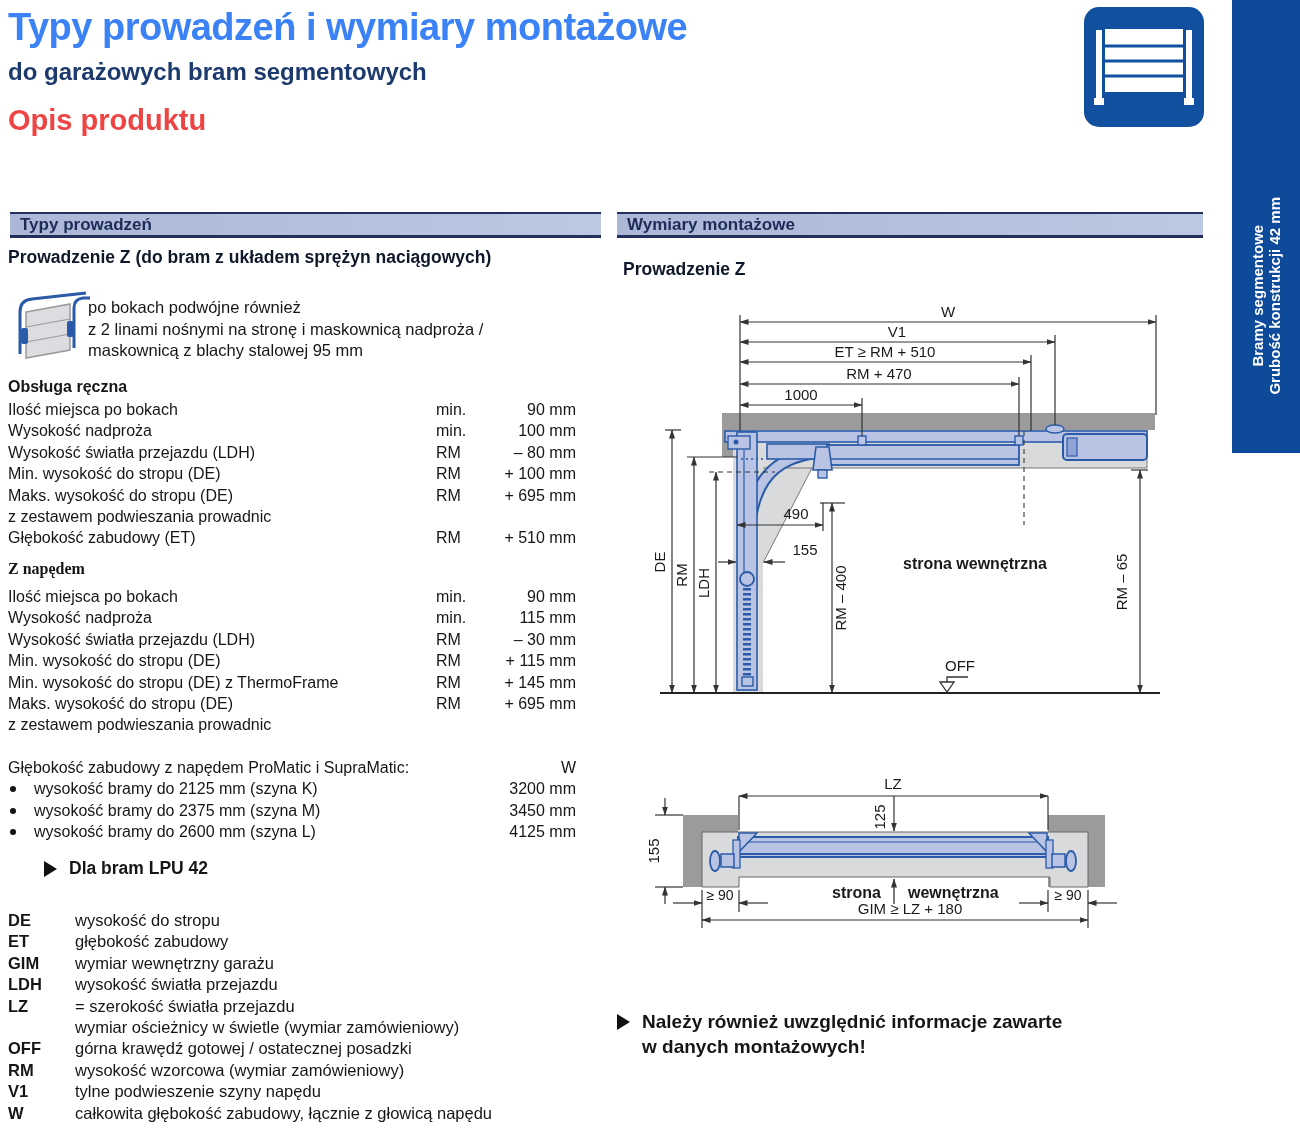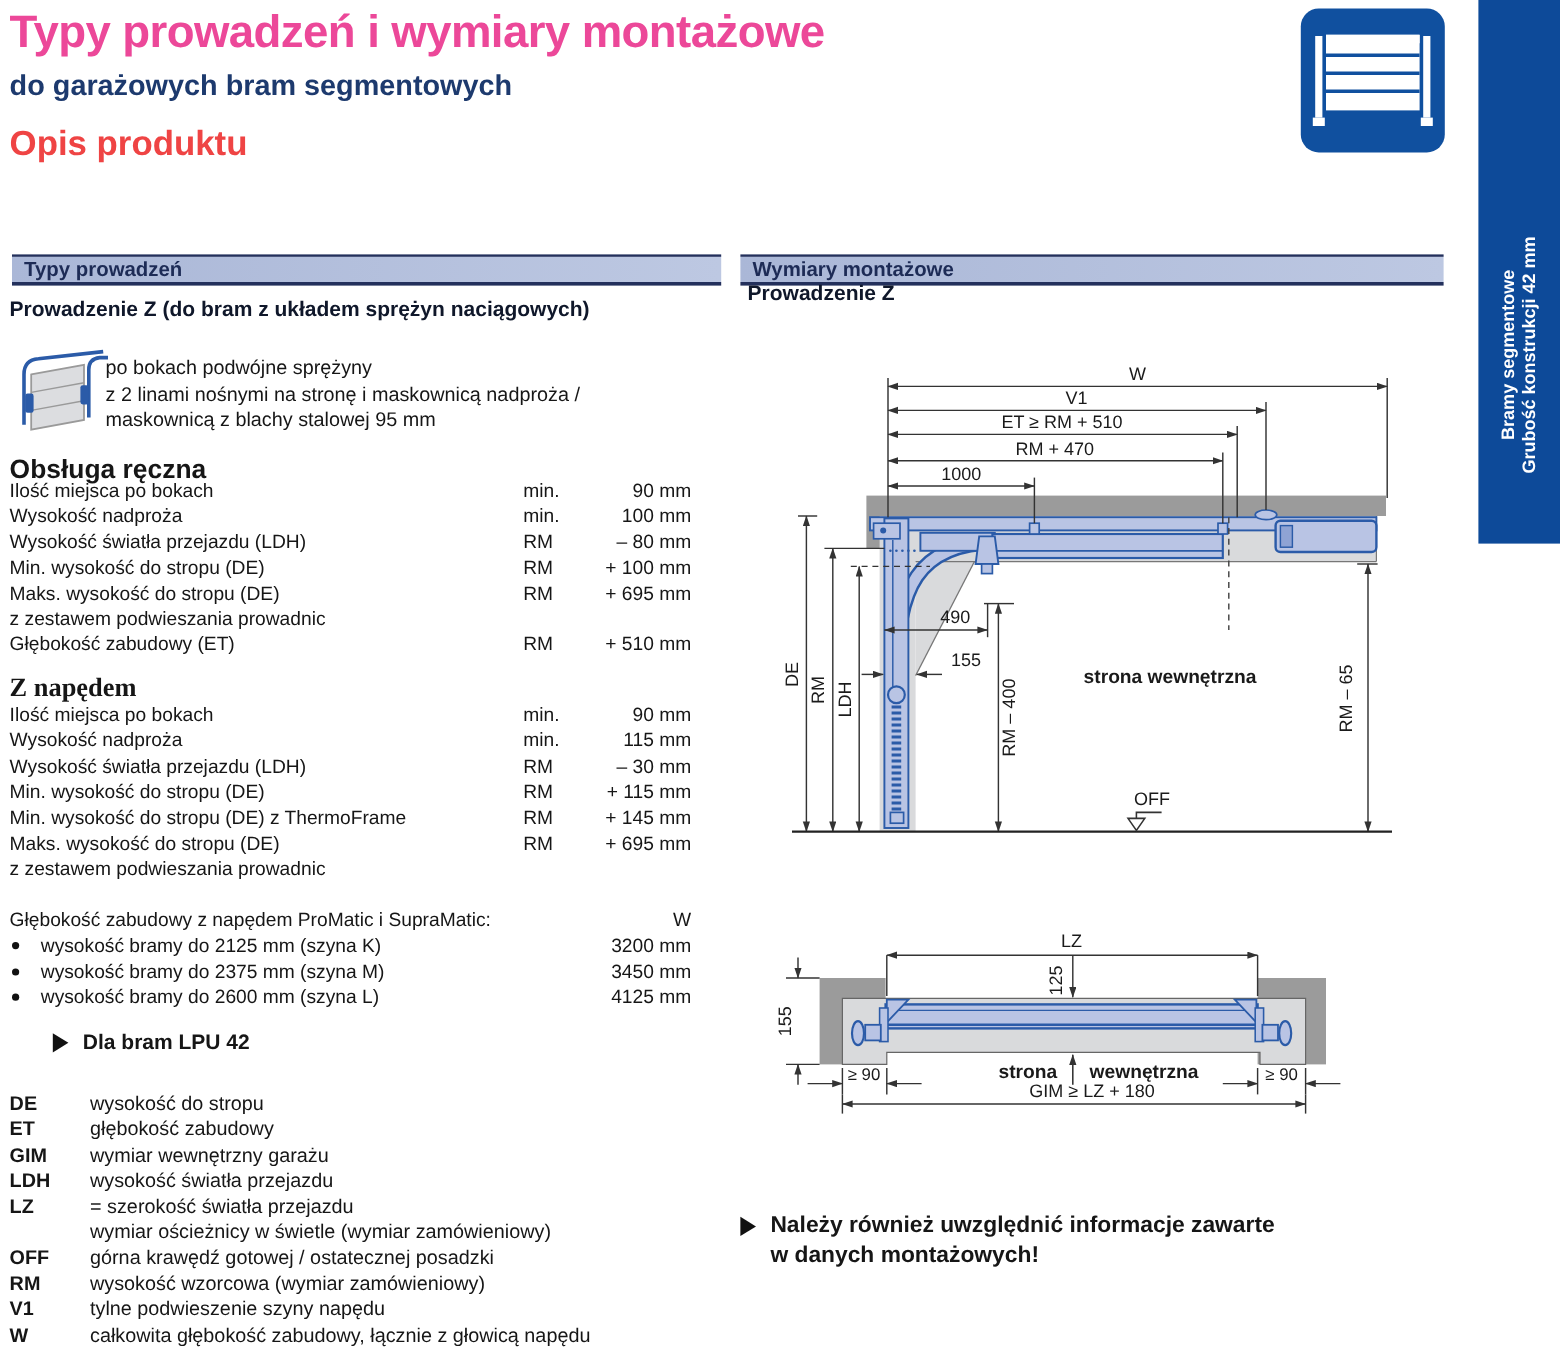--- a/index.html
+++ b/index.html
@@ -1,36 +1,36 @@
 <!DOCTYPE html>
 <html><head>
 <meta charset="utf-8">
 <style>
   html,body{margin:0;padding:0;background:#fff;}
   #canvas{position:relative;width:1300px;height:1130px;background:#fff;overflow:hidden;
           font-family:"Liberation Sans", sans-serif;color:#161616;}
   .abs{position:absolute;}
   
-  .h1{left:8px;top:6px;font-size:38px;font-weight:bold;color:#ec4899;letter-spacing:-0.5px;}
+  .h1{left:8px;top:6px;font-size:38px;font-weight:bold;color:#3b82f6;letter-spacing:-0.5px;}
   .h2{left:8px;top:58px;font-size:24px;font-weight:bold;color:#1d3a6e;}
   .h3{left:8px;top:104px;font-size:29px;font-weight:bold;color:#ef4444;}
   
   .bar{height:21px;background:linear-gradient(to right,#aab7d7,#bdc8e2);
        border-top:2px solid #23305c;border-bottom:3px solid #23305c;
        font-size:17px;font-weight:bold;color:#1d2b56;padding-left:10px;line-height:21px;}
   .bar-left{left:10px;top:212px;width:581px;}
   .bar-right{left:617px;top:212px;width:576px;}
   .lead{font-size:17.5px;font-weight:bold;color:#0f172a;}
   
   .spec{left:8px;width:568px;}
   .spec-row{display:flex;height:21.4px;font-size:16px;line-height:21.4px;}
   .spec-row .lbl{flex:1;}
   .spec-row .ref{width:52px;}
   .spec-row .val{width:88px;text-align:right;}
-  .sec-head{font-size:22px;font-weight:bold;}
+  .sec-head{font-size:16px;font-weight:bold;}
   .dot{display:inline-block;width:6px;height:6px;border-radius:50%;background:#111;
        margin:0 18px 2px 2px;vertical-align:middle;}
   .bullet-row .lbl{padding-left:0;}
   
   .legend-row{display:flex;font-size:16.5px;line-height:21.4px;}
   .legend-row .abbr{width:67px;font-weight:bold;}
   .legend-row .desc{flex:1;}
   
   .tri{display:inline-block;width:0;height:0;border-left:13px solid #111;
        border-top:8px solid transparent;border-bottom:8px solid transparent;margin-right:12px;}
@@ -77,35 +77,35 @@
       <div>Bramy segmentowe</div>
       <div>Grubość konstrukcji 42 mm</div>
     </div>
   </div>
 
   <div class="abs bar bar-left">Typy prowadzeń</div>
 
   <div class="abs bar bar-right">Wymiary montażowe</div>
 
   <div class="abs lead" style="left:8px;top:247px;">Prowadzenie Z (do bram z układem sprężyn naciągowych)</div>
-  <div class="abs lead" style="left:623px;top:234px;">Prowadzenie Z</div>
+  <div class="abs lead" style="left:623px;top:259px;">Prowadzenie Z</div>
 
   <div class="abs" style="left:6px;top:288px;">
     <svg width="84" height="84" viewBox="0 0 84 84">
       <polygon points="20,24 64,16 64,62 20,70" fill="#dcdde0" stroke="#9a9a9a" stroke-width="1.5"></polygon>
       <line x1="20" y1="39" x2="64" y2="31" stroke="#9a9a9a" stroke-width="1.2"></line>
       <line x1="20" y1="54" x2="64" y2="46" stroke="#9a9a9a" stroke-width="1.2"></line>
       <path d="M14,66 L14,24 Q14,12 26,11 L80,5" fill="none" stroke="#2b5ba8" stroke-width="3"></path>
       <path d="M68,60 L68,20 Q68,11 77,10 L84,10" fill="none" stroke="#2b5ba8" stroke-width="3"></path>
       <rect x="15" y="40" width="7" height="16" rx="2" fill="#2b5ba8"></rect>
       <rect x="61" y="33" width="7" height="16" rx="2" fill="#2b5ba8"></rect>
     </svg>
   </div>
   <div class="abs caption">
-    <div>po bokach podwójne sprężyny</div>
+    <div>po bokach podwójne również</div>
     <div>z 2 linami nośnymi na stronę i maskownicą nadproża /</div>
     <div>maskownicą z blachy stalowej 95 mm</div>
   </div>
 
   <div class="abs sec-head" style="left:8px;top:378px;">Obsługa ręczna</div>
   <div class="abs spec" style="top:399px;">
     <div class="spec-row">
         <span class="lbl">Ilość miejsca po bokach</span>
         <span class="ref">min.</span>
         <span class="val">90 mm</span>

